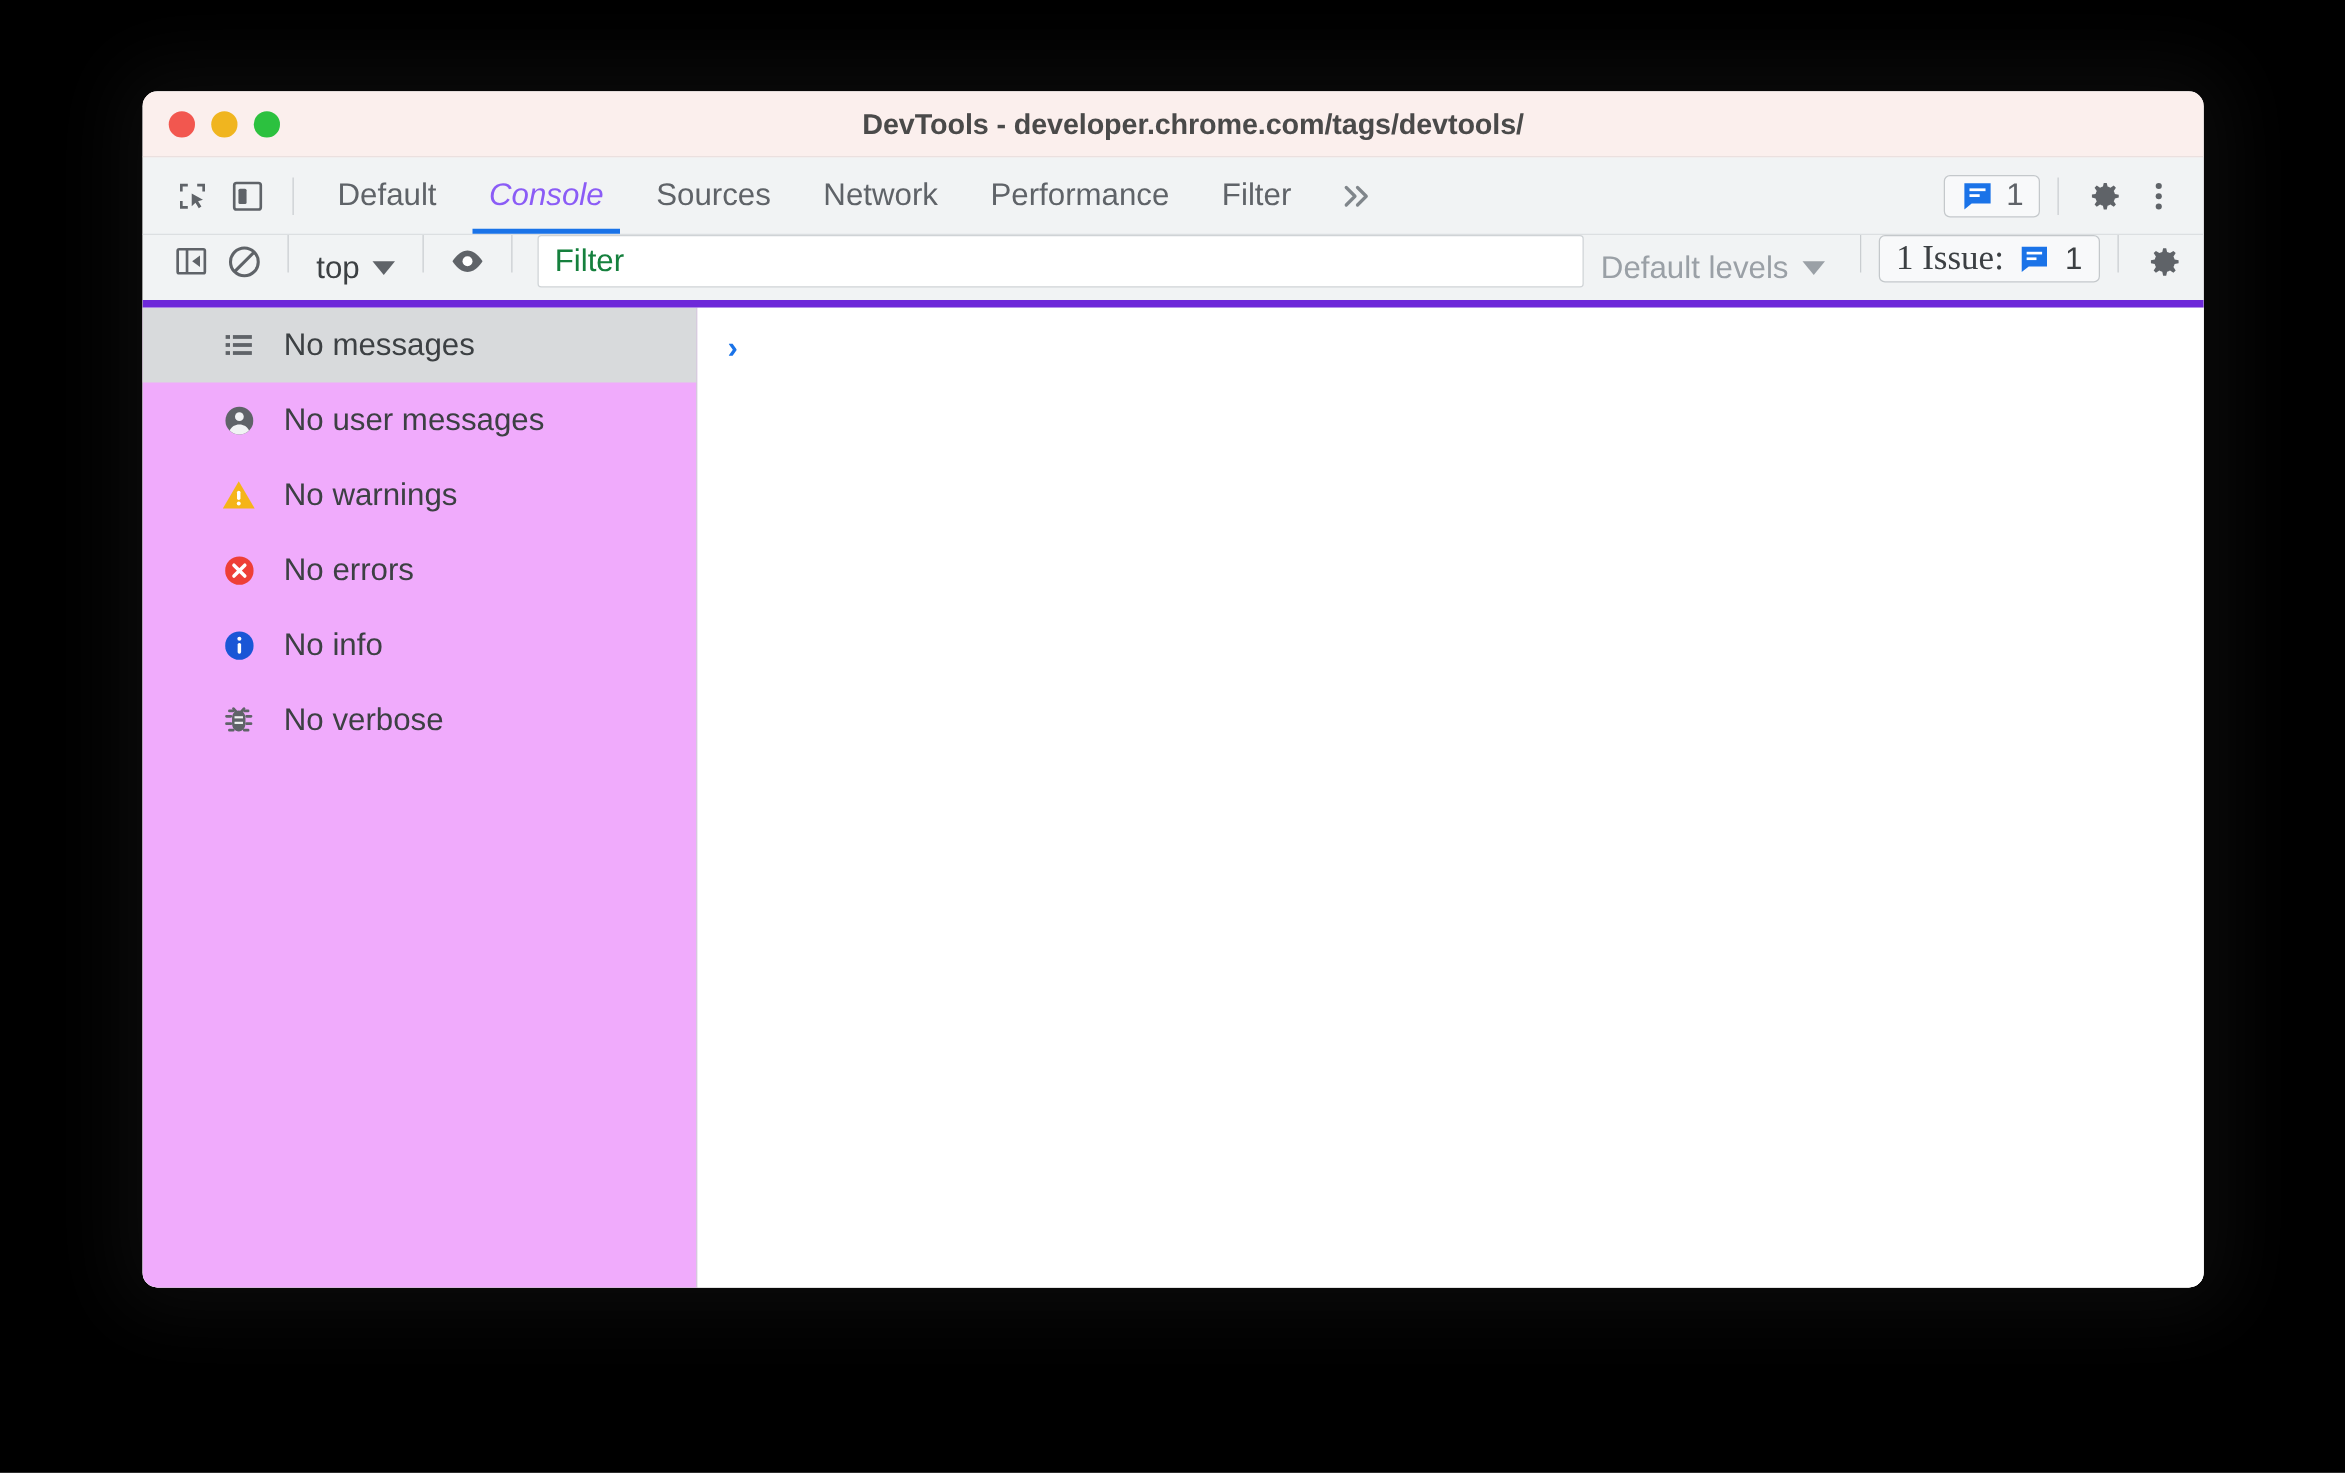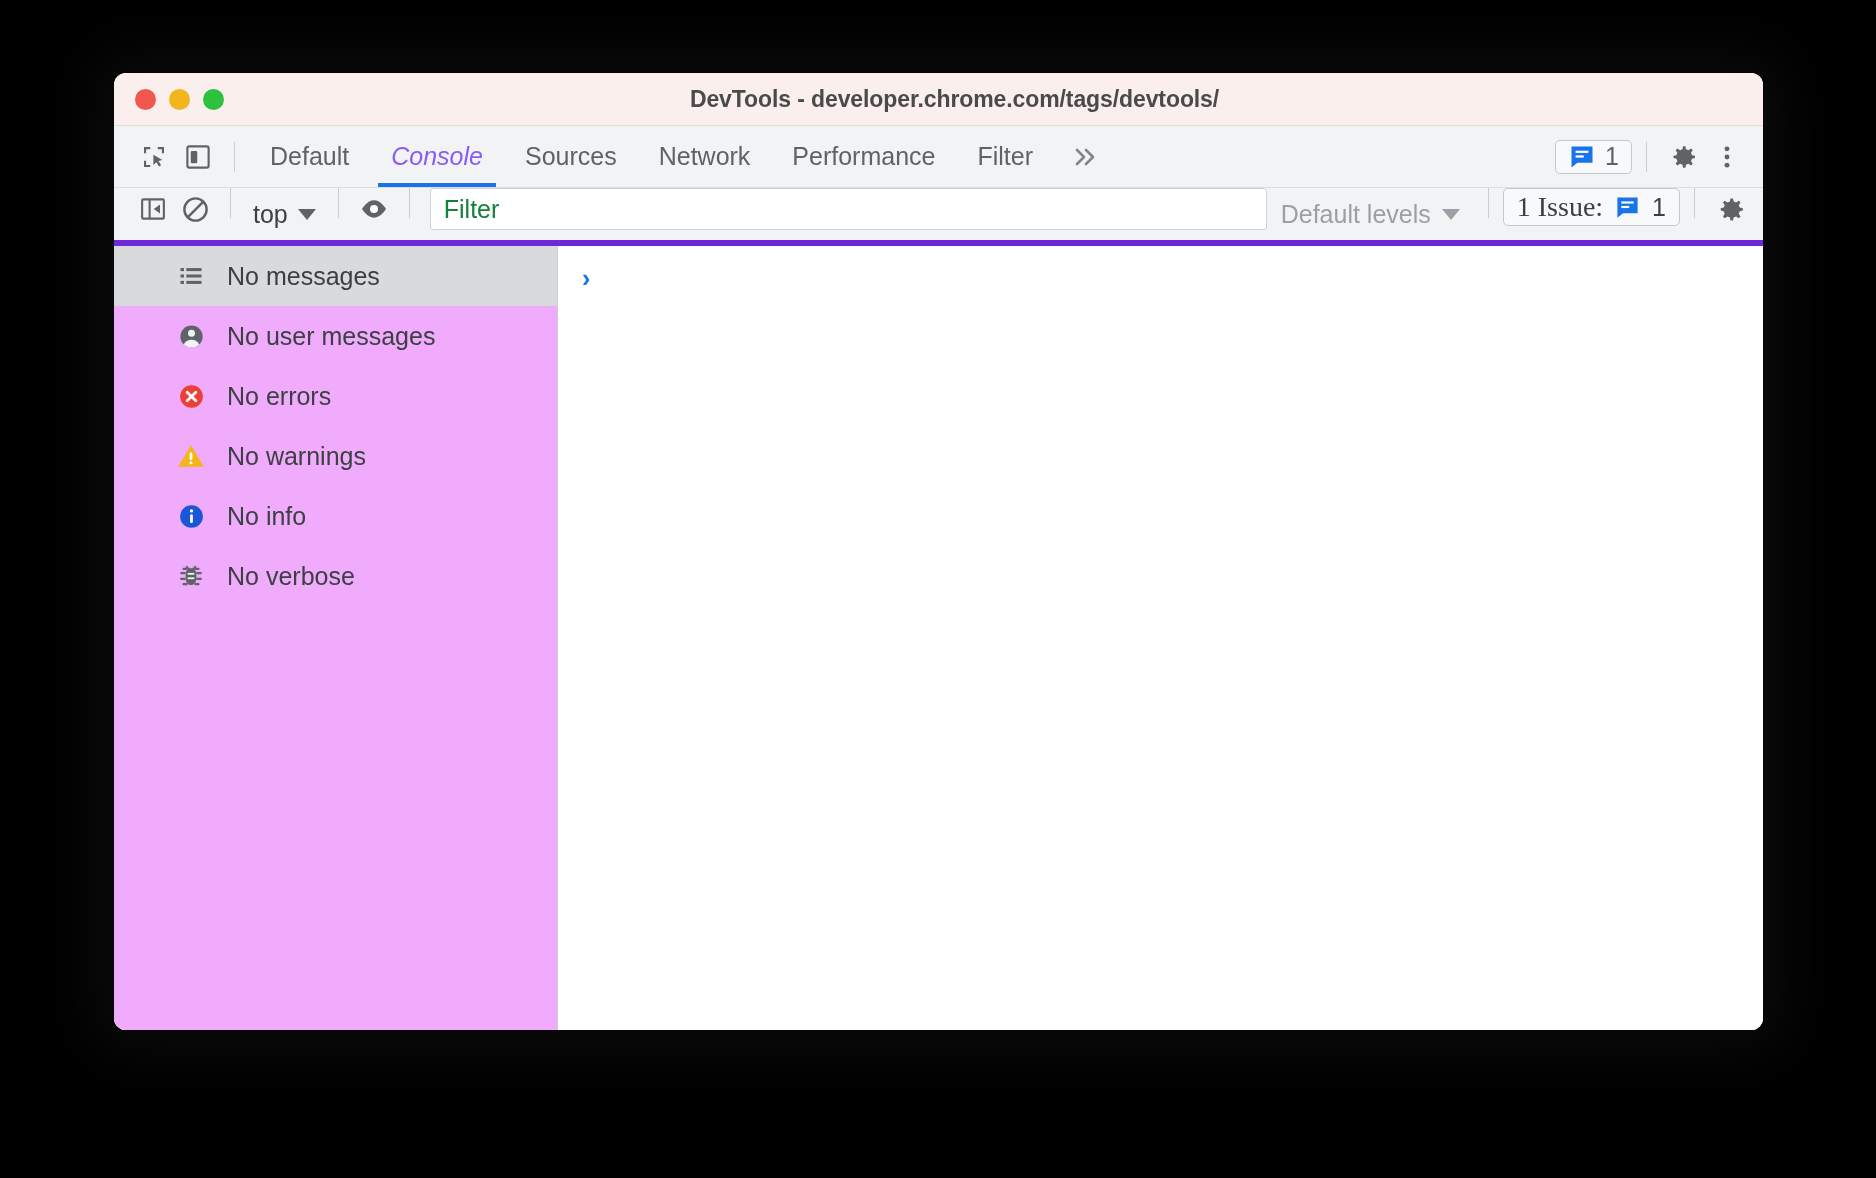--- a/index.html
+++ b/index.html
@@ -470,37 +470,37 @@
               <circle cx="12" cy="12" r="9.2" fill="#5f6368"></circle>
               <circle cx="12" cy="9.4" r="2.9" fill="#f1f3f4"></circle>
               <path d="M5.6 18.6c1.1-2.6 3.5-4 6.4-4s5.3 1.4 6.4 4A9.2 9.2 0 0 1 12 21.2a9.2 9.2 0 0 1-6.4-2.6z" fill="#f1f3f4"></path>
             </svg>
           </span>
           <span class="lbl">No user messages</span>
         </div>
 
         <div class="side-item">
           <span class="side-icon">
-            <svg width="29" height="29" viewBox="0 0 24 24">
-              <circle cx="12" cy="12" r="9.4" fill="#ee3f36"></circle>
-              <path d="M8.4 8.4l7.2 7.2M15.6 8.4l-7.2 7.2" stroke="#ffffff" stroke-width="2.3" stroke-linecap="round"></path>
-            </svg>
-          </span>
-          <span class="lbl">No errors</span>
-        </div>
-
-        <div class="side-item">
-          <span class="side-icon">
             <svg width="30" height="30" viewBox="0 0 24 24">
               <path d="M12 3.2L22.2 20.6H1.8z" fill="#f5b418"></path>
               <rect x="10.9" y="9.2" width="2.2" height="6" rx="1.1" fill="#ffffff"></rect>
               <circle cx="12" cy="17.4" r="1.25" fill="#ffffff"></circle>
             </svg>
           </span>
           <span class="lbl">No warnings</span>
+        </div>
+
+        <div class="side-item">
+          <span class="side-icon">
+            <svg width="29" height="29" viewBox="0 0 24 24">
+              <circle cx="12" cy="12" r="9.4" fill="#ee3f36"></circle>
+              <path d="M8.4 8.4l7.2 7.2M15.6 8.4l-7.2 7.2" stroke="#ffffff" stroke-width="2.3" stroke-linecap="round"></path>
+            </svg>
+          </span>
+          <span class="lbl">No errors</span>
         </div>
 
         <div class="side-item">
           <span class="side-icon">
             <svg width="29" height="29" viewBox="0 0 24 24">
               <circle cx="12" cy="12" r="9.4" fill="#1a56d6"></circle>
               <circle cx="12" cy="7.4" r="1.35" fill="#ffffff"></circle>
               <rect x="10.85" y="10.2" width="2.3" height="7.2" rx="1.1" fill="#ffffff"></rect>
             </svg>
           </span>

